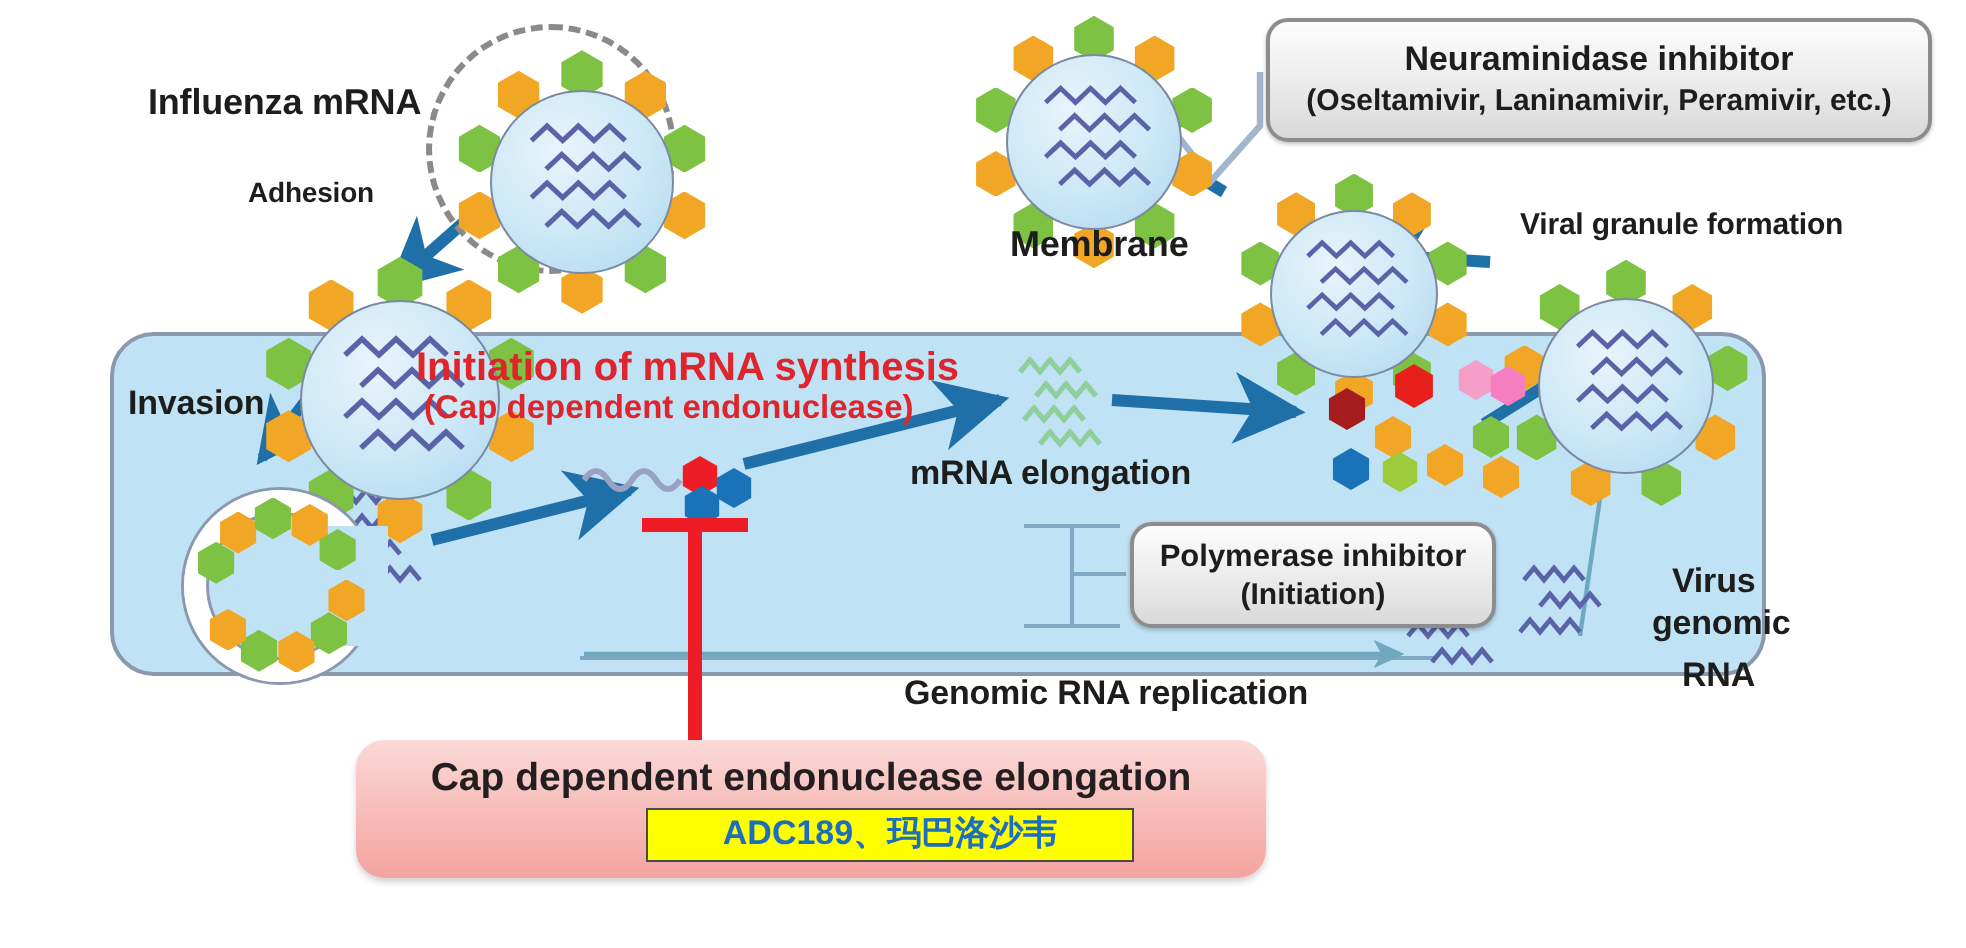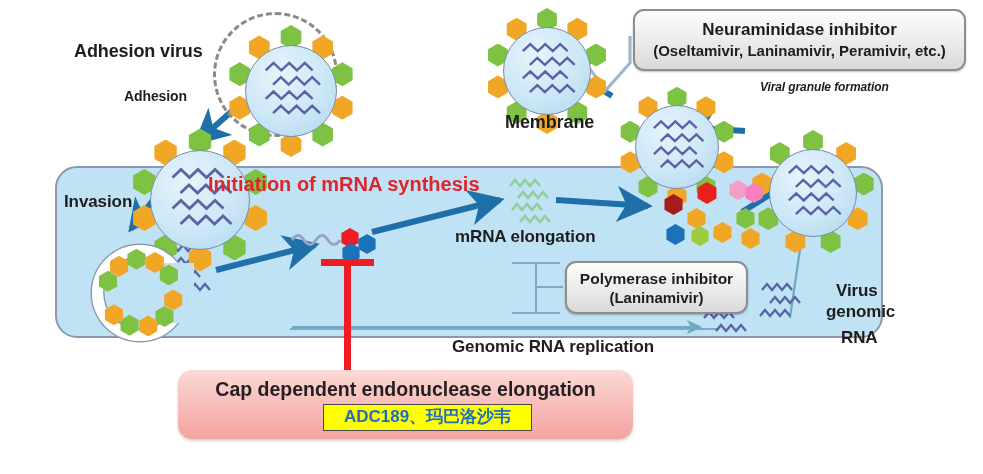--- a/index.html
+++ b/index.html
@@ -62,21 +62,21 @@
   #cde-banner-text{
     position:absolute;left:0;right:0;top:8px;
     text-align:center;
     color:#231f20;
     font-weight:bold;
     font-size:19.5px;
     white-space:nowrap;
   }
   #adc-chip{
     position:absolute;
-    left:145px; top:34px; width:209px; height:27px;
+    left:145px; top:34px; width:244px; height:27px;
     background:#ffff00;
     border:1.5px solid #4a4a4a;
     box-sizing:border-box;
     color:#1b6fbd;
     font-weight:bold;
     font-size:17px;
     line-height:24px;
     text-align:center;
     white-space:nowrap;
   }
@@ -336,49 +336,50 @@
 
   <div class="abs" id="polymerase-layer" style="left:0;top:0;width:983px;height:474px;">
       <div class="hexp" style="left: 340px; top: 228px; width: 20px; height: 20px; background: rgb(238, 28, 36);"></div>
       <div class="hexp" style="left: 341px; top: 243px; width: 20px; height: 20px; background: rgb(26, 114, 184);"></div>
       <div class="hexp" style="left: 357px; top: 234px; width: 20px; height: 20px; background: rgb(26, 114, 184);"></div>
     </div>
 
   <div class="abs" id="red-stem"></div>
   <div class="abs" id="red-bar"></div>
 
-  <div class="abs lbl" style="left:74px;top:41px;font-size:18px;">Adhesion virus</div>
+  <div class="abs lbl" style="left:74px;top:41px;font-size:18px;">Influenza mRNA</div>
 
   <div class="abs lbl" style="left:124px;top:88px;font-size:14px;text-align:center;">Adhesion</div>
 
   <div class="abs lbl" style="left:64px;top:192px;font-size:17px;">Invasion</div>
 
 
   <div class="abs lbl-red" style="left:208px;top:173px;font-size:20px;">Initiation of mRNA synthesis</div>
+  <div class="abs lbl-red" style="left:212px;top:195px;font-size:16.5px;">(Cap dependent endonuclease)</div>
 
   <div class="abs lbl" style="left:455px;top:227px;font-size:17px;">mRNA  elongation</div>
 
   <div class="abs lbl" style="left:452px;top:337px;font-size:17px;">Genomic RNA replication</div>
 
   <div class="abs lbl" style="left:505px;top:112px;font-size:18px;">Membrane</div>
 
-  <div class="abs lbl" style="left:760px;top:80px;font-size:12px;font-style:italic;">Viral granule formation</div>
+  <div class="abs lbl" style="left:760px;top:104px;font-size:15px;">Viral granule formation</div>
 
   <div class="abs lbl" style="left:836px;top:281px;font-size:17px;">Virus</div>
   <div class="abs lbl" style="left:826px;top:302px;font-size:17px;">genomic</div>
   <div class="abs lbl" style="left:841px;top:328px;font-size:17px;">RNA</div>
 
   <div class="abs drugbox" style="left:633px;top:9px;width:333px;height:62px;padding-top:9px;">
     <div style="font-size:17px;text-align:center;">Neuraminidase inhibitor</div>
     <div style="font-size:15px;margin-top:2px;">(Oseltamivir, Laninamivir, Peramivir, etc.)</div>
   </div>
 
   <div class="abs drugbox" style="left:565px;top:261px;width:183px;height:53px;padding-top:7px;">
     <div style="font-size:15.5px;">Polymerase inhibitor</div>
-    <div style="font-size:15px;margin-top:1px;">(Laninamivir)</div>
+    <div style="font-size:15px;margin-top:1px;">(Initiation)</div>
   </div>
 
   <div class="abs" id="cde-banner">
     <div id="cde-banner-text">Cap dependent endonuclease elongation</div>
     <div id="adc-chip">ADC189、玛巴洛沙韦</div>
   </div>
 
 </div>
 
 </body></html>

